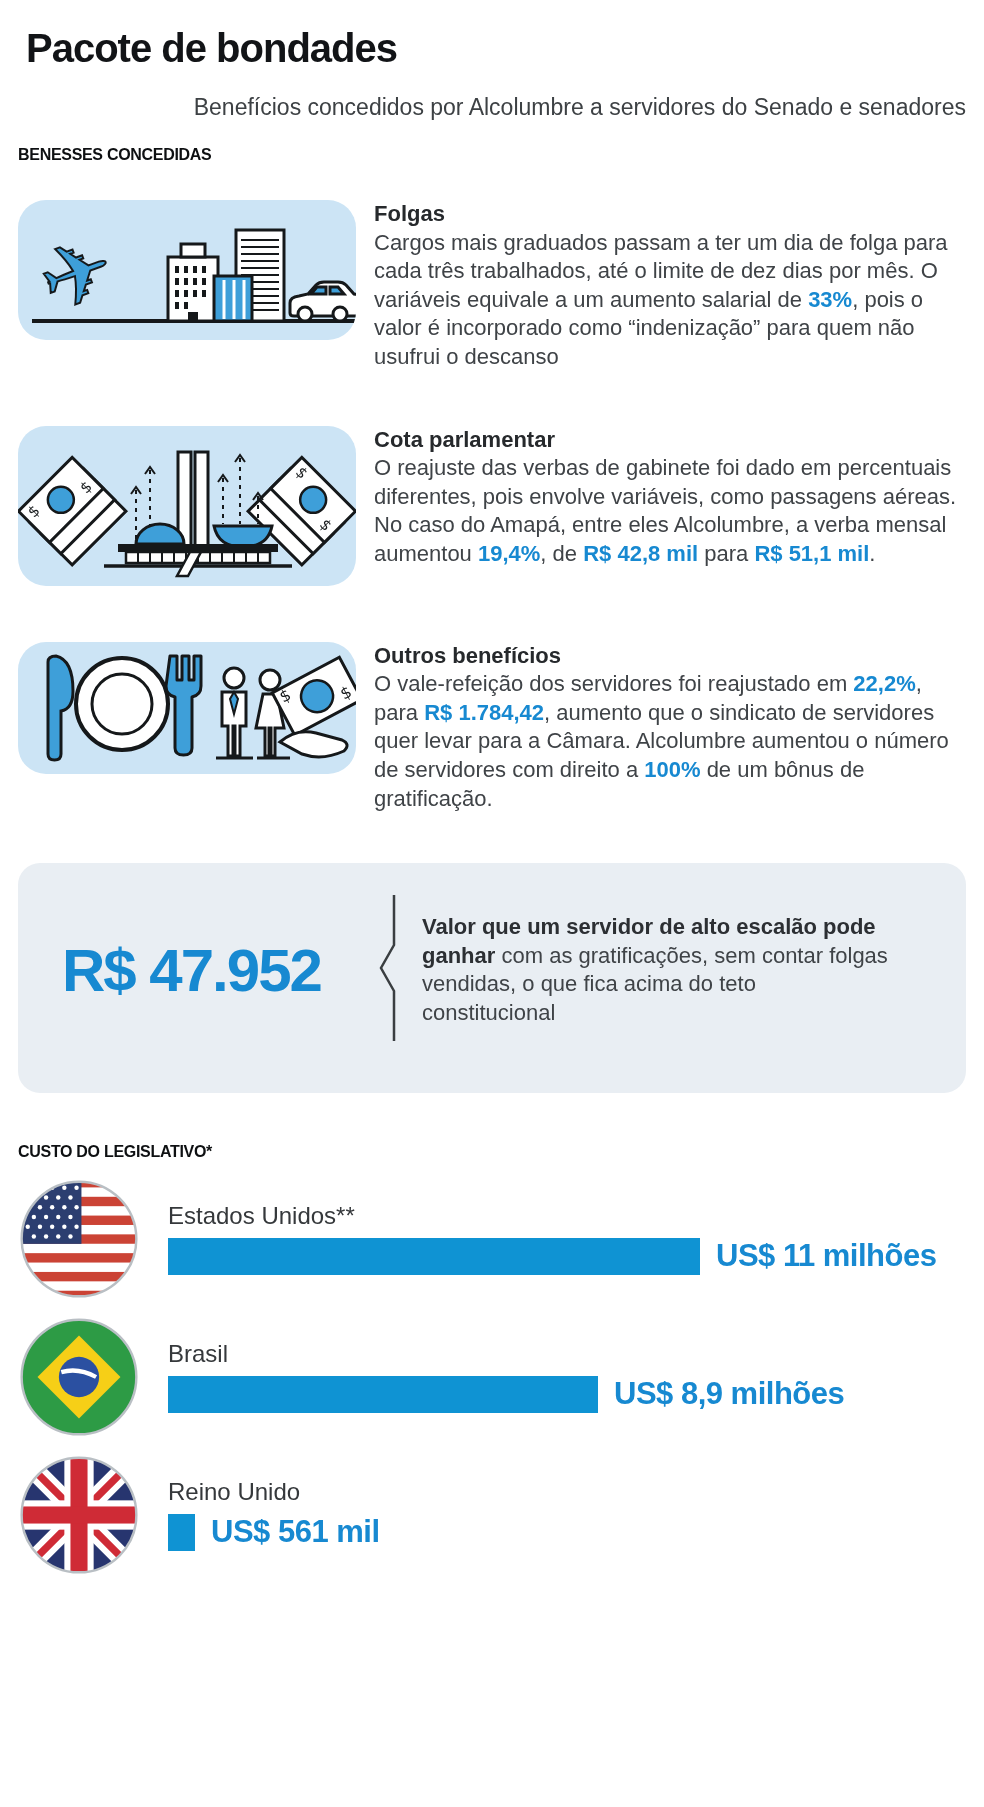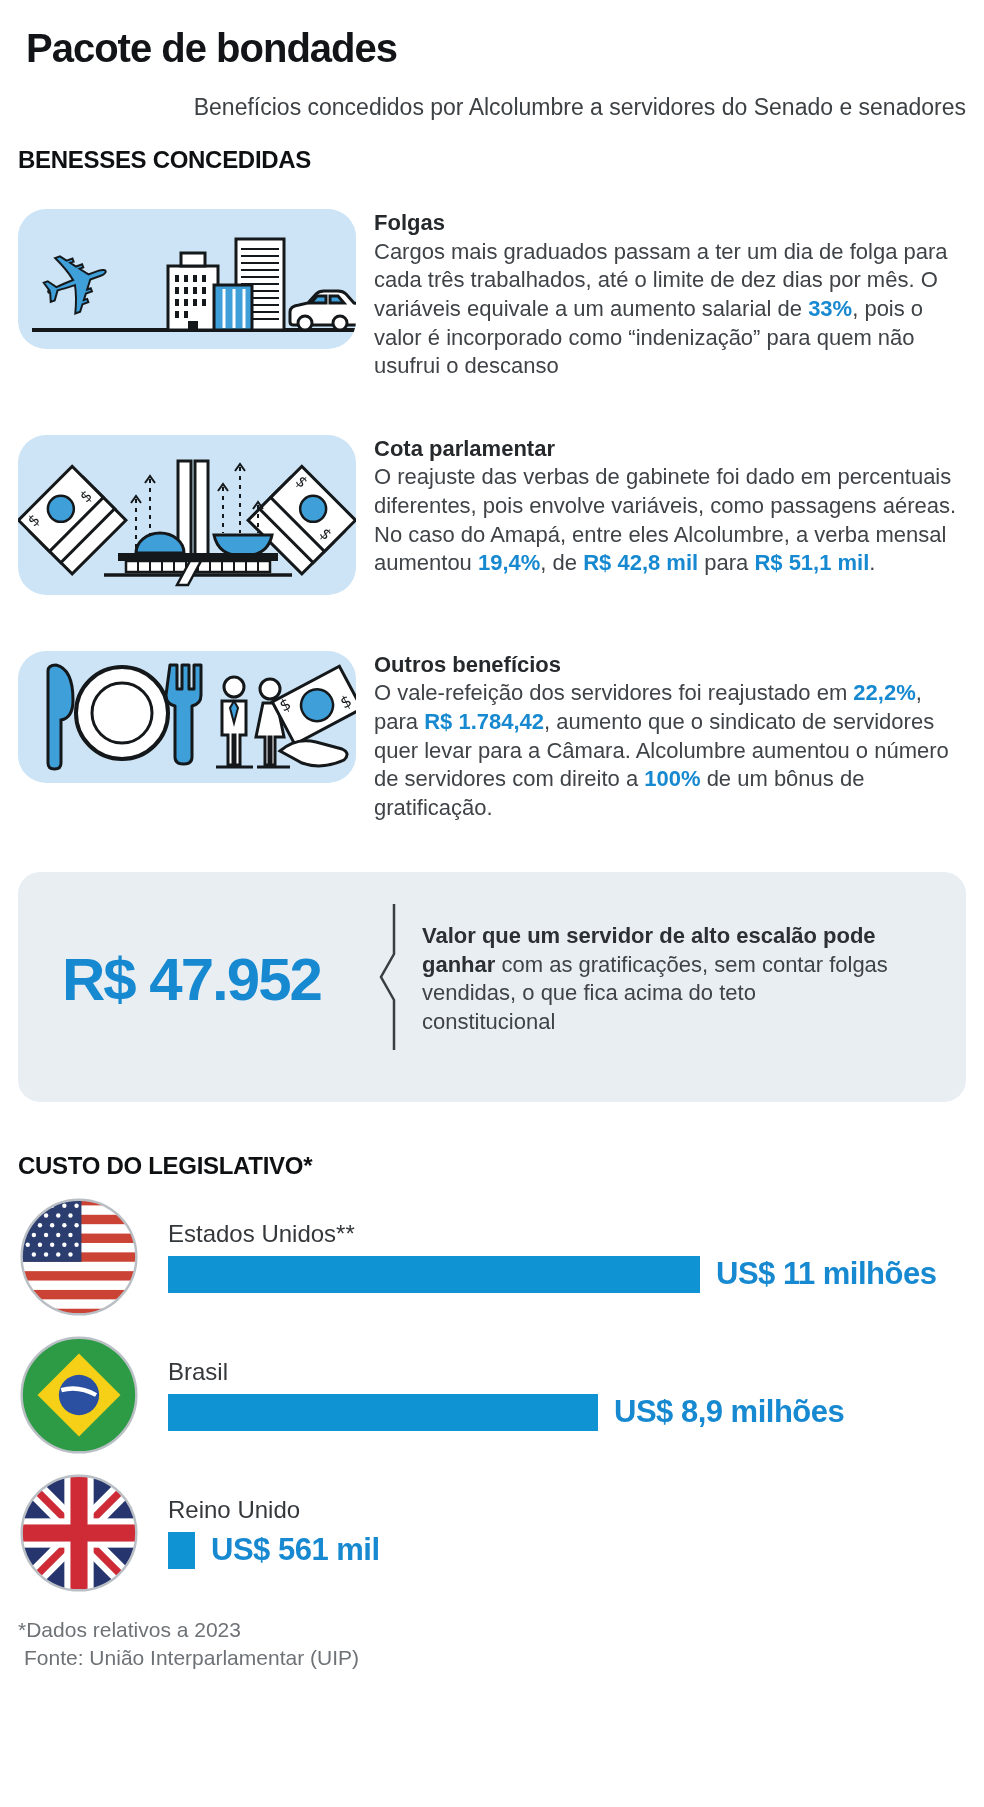--- a/index.html
+++ b/index.html
@@ -8,21 +8,21 @@
     font-family:"Liberation Sans", sans-serif;color:#3f4347;
   }
   .page{padding:20px 18px 0 18px;}
 
   .title{
     font-size:40px;font-weight:800;color:#121417;letter-spacing:-1px;
     margin:6px 0 0 8px;line-height:1.1;
   }
   .subtitle{font-size:23px;color:#3d4144;margin:24px 0 0 0;line-height:1.2;text-align:right;}
   .section-head{
-    font-size:24px;font-weight:800;color:#0e1012;letter-spacing:-0.3px;
+    font-size:16px;font-weight:800;color:#0e1012;letter-spacing:-0.3px;
     margin:24px 0 0 0;line-height:1.15;
   }
 
   .benefit-row{display:flex;gap:18px;align-items:flex-start;}
   .benefit-row.b1{margin-top:36px;}
   .benefit-row.b2{margin-top:54px;}
   .benefit-row.b3{margin-top:56px;}
   .benefit-icon{
     width:338px;flex:0 0 338px;background:#cce4f5;border-radius:28px;
     display:flex;align-items:center;justify-content:center;overflow:hidden;
@@ -337,18 +337,14 @@
     </svg>
     <div class="bar-block">
       <div class="bar-label">Reino Unido</div>
       <div class="bar-line">
         <div class="bar" style="width: 27px; background: rgb(15, 147, 211);"></div>
         <div class="bar-value">US$ 561 mil</div>
       </div>
     </div>
   </div>
 
-  <div class="footer">
-    <div>*Dados relativos a 2023</div>
-    <div class="src">Fonte: União Interparlamentar (UIP)</div>
-  </div>
 
 </div>
 
 </body></html>

